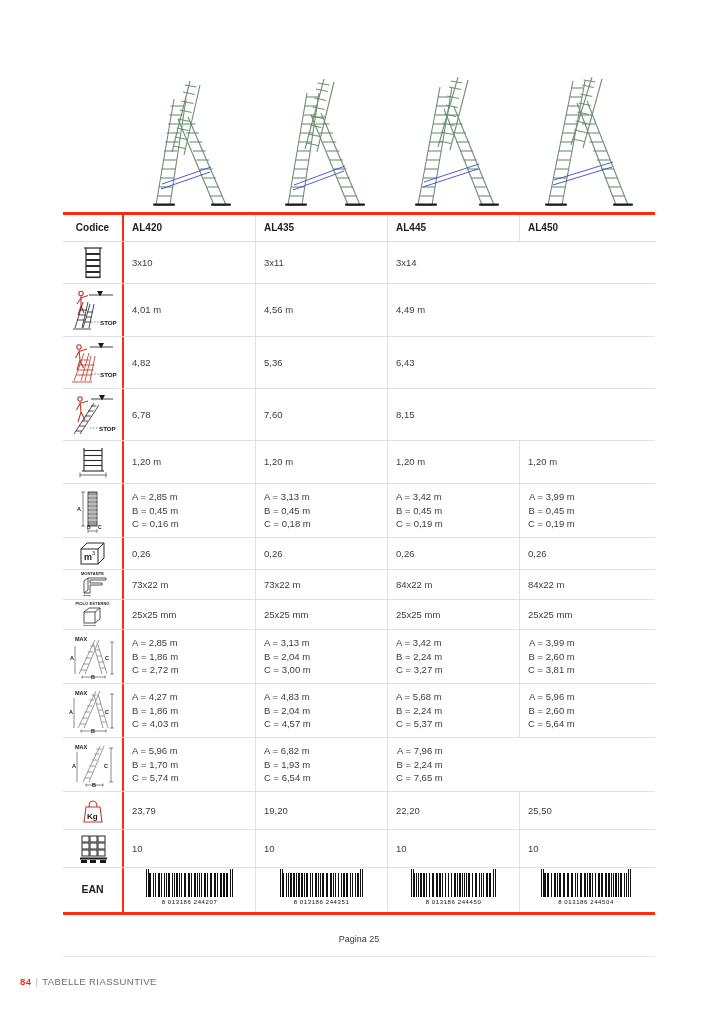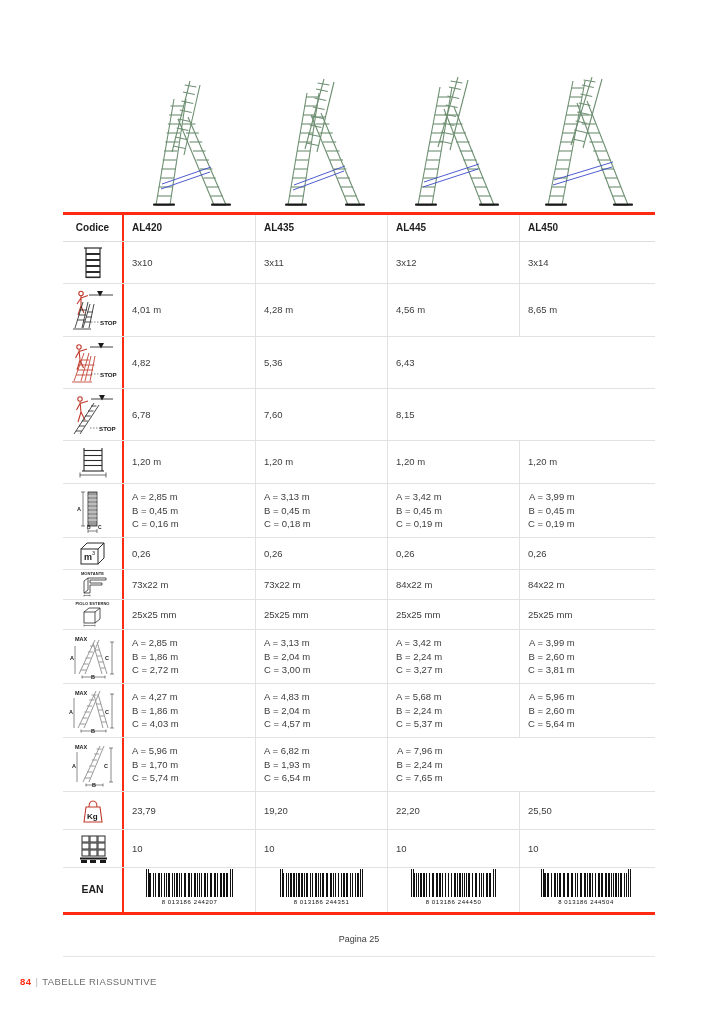--- a/index.html
+++ b/index.html
@@ -395,21 +395,20 @@
           <rect x="6" y="7" width="14" height="2"></rect>
             <rect x="6" y="13" width="14" height="2"></rect>
           <rect x="6" y="19" width="14" height="2"></rect>
             <rect x="6" y="25" width="14" height="2"></rect>
           <rect x="6" y="30.5" width="14" height="1.6"></rect>
         </g>
       </svg>
     </div>
     <div class="cell val">3x10</div>
     <div class="cell val">3x11</div>
-    <div class="cell val">3x12</div>
     <div class="cell val">3x14</div>
   </div>
 
   <div class="row" style="height:53px">
     <div class="cell label">
       <svg class="ico" width="48" height="44" viewBox="0 0 48 44">
         <g stroke="#c0392b" stroke-width="1.1" fill="none">
           <circle cx="12" cy="5.5" r="2.2"></circle>
           <path d="M12 8 L12 18 M12 10 L19 7.5 M12 10 L8 16 M12 18 L9 27 M12 18 L15 25"></path>
         </g>
@@ -426,23 +425,22 @@
           <line x1="18.4" y1="24" x2="24" y2="24"></line>
           <line x1="4" y1="41" x2="22" y2="41"></line>
         </g>
         <line x1="20" y1="7" x2="44" y2="7" stroke="#2b2b2b" stroke-width="0.9"></line>
         <polygon points="28,3 34,3 31,8.5" fill="#1a1a1a"></polygon>
         <line x1="22" y1="34" x2="30" y2="34" stroke="#2b2b2b" stroke-width="0.6" stroke-dasharray="1.5 1.5"></line>
         <text x="31" y="37" font-family="Liberation Sans, sans-serif" font-size="6.2" font-weight="bold" fill="#1a1a1a">STOP</text>
       </svg>
     </div>
     <div class="cell val">4,01 m</div>
-    <div class="cell val">4,28 m</div>
     <div class="cell val">4,56 m</div>
-    <div class="cell val">8,65 m</div>
+    <div class="cell val">4,49 m</div>
   </div>
 
   <div class="row" style="height:52px">
     <div class="cell label">
       <svg class="ico" width="48" height="44" viewBox="0 0 48 44">
         <g stroke="#c0392b" stroke-width="1.1" fill="none">
           <circle cx="10" cy="6" r="2.2"></circle>
           <path d="M10 8.5 L11 19 M10 10.5 L18 8 M10 10.5 L6.5 17 M11 19 L8 29 M11 19 L14.5 27"></path>
         </g>
         <g stroke="#c0392b" stroke-width="0.85" fill="none">

